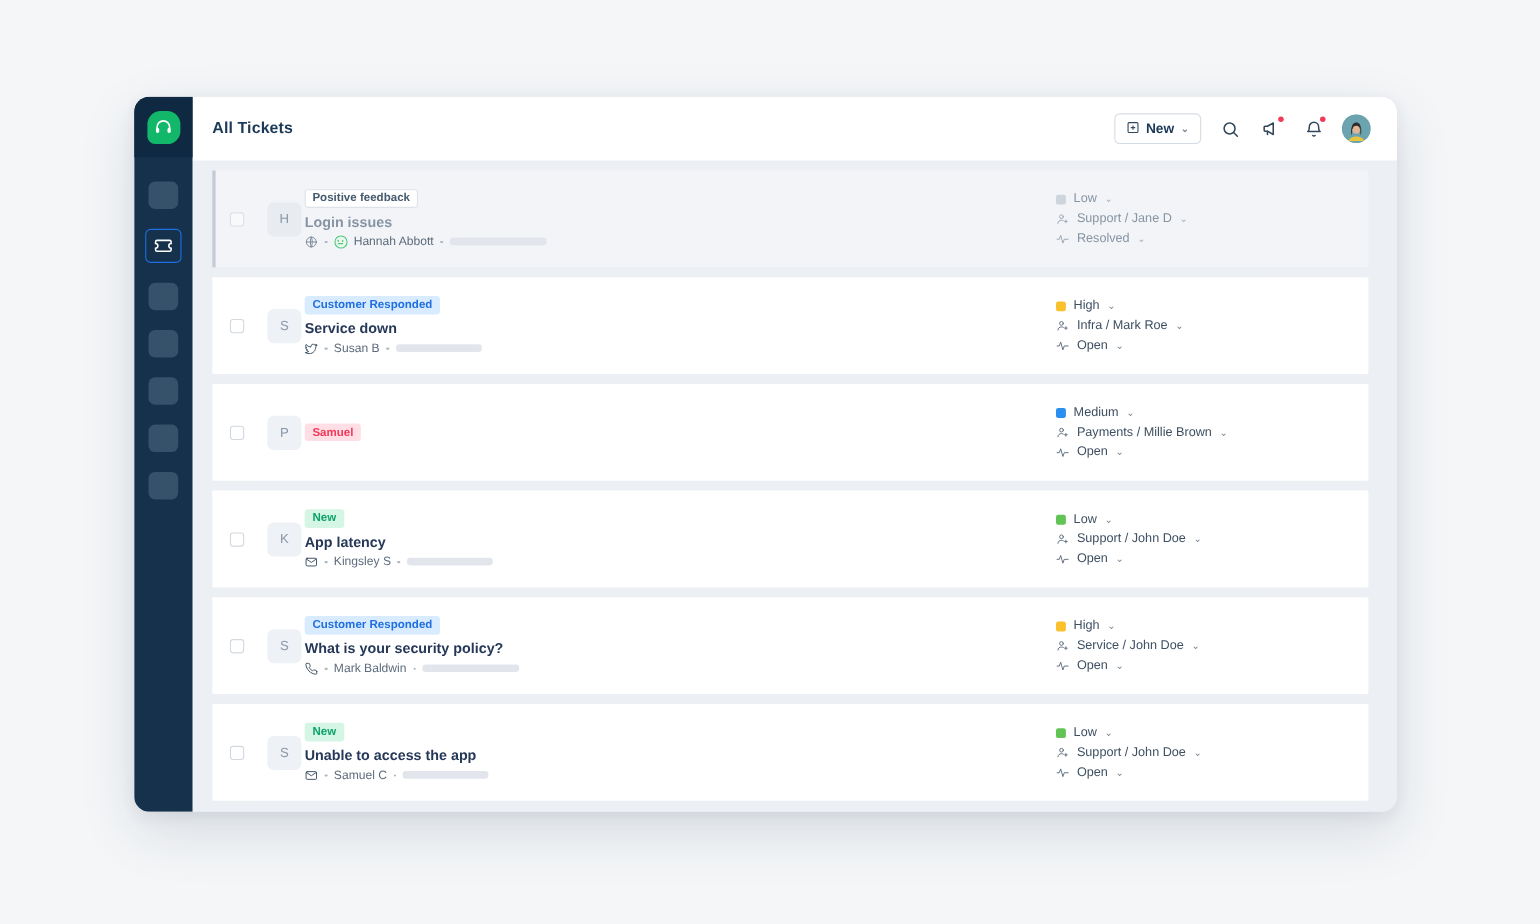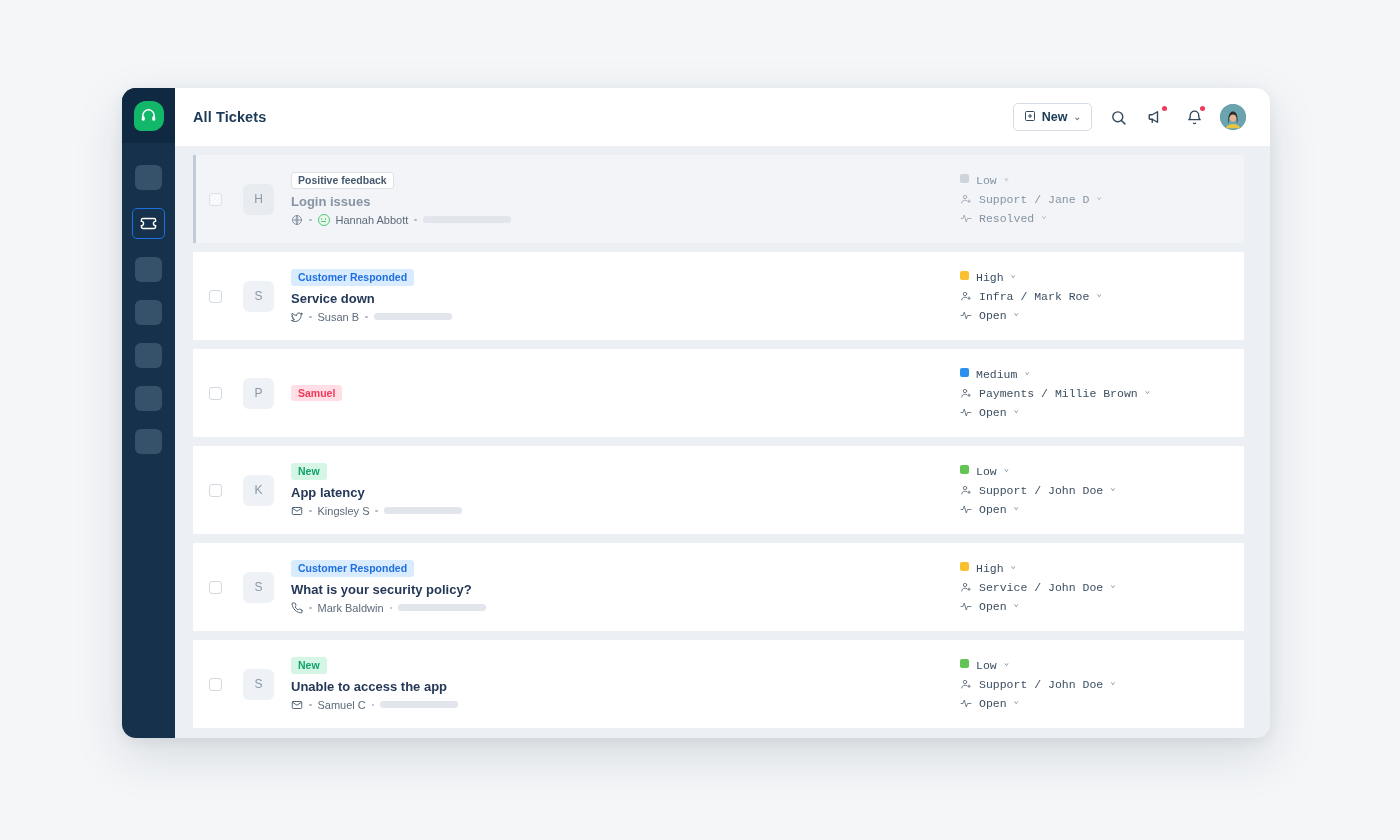--- a/index.html
+++ b/index.html
@@ -186,21 +186,21 @@
     background: #eef1f5;
     color: #8a98a8;
     font-size: 12px;
     display: flex; align-items: center; justify-content: center;
     margin-left: 21px;
     flex: 0 0 31px;
   }
   .ticket-row.muted .row-avatar { background: #e8ebf0; }
 
   .row-body {
-    margin-left: 17px;
+    margin-left: 3px;
     display: flex;
     flex-direction: column;
     gap: 5px;
     min-width: 0;
     flex: 1;
     justify-content: center;
   }
 
   .badge {
     display: inline-block;
@@ -266,25 +266,25 @@
   .row-meta {
     display: flex;
     flex-direction: column;
     gap: 6px;
     width: 270px;
     flex: 0 0 270px;
     padding-left: 4px;
   }
   .meta-line {
     display: flex;
+    align-items: center;
     gap: 7px;
     font-size: 11.5px;
     color: #3d4f61;
     cursor: pointer;
-    font-family: Liberation Mono, monospace;
   }
   .meta-text { color: #3d4f61; white-space: nowrap; }
   .prio-swatch {
     width: 9px; height: 9px;
     border-radius: 2px;
     flex: 0 0 9px;
   }
   .caret { color: #7b8796; font-size: 9px; line-height: 1; }
   .meta-glyph { display:flex; align-items:center; color:#5a6a7b; }
   .ticket-row.muted .meta-glyph { color:#97a3b1; }

